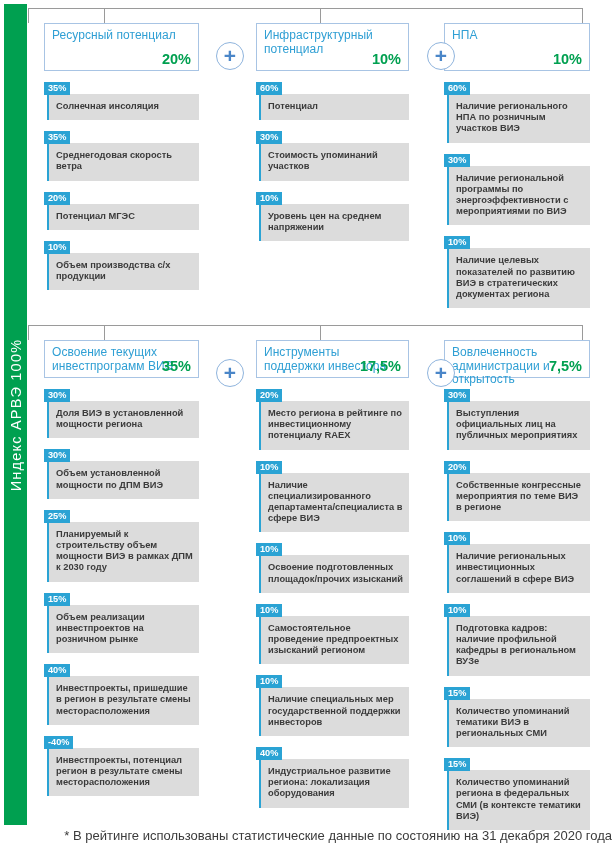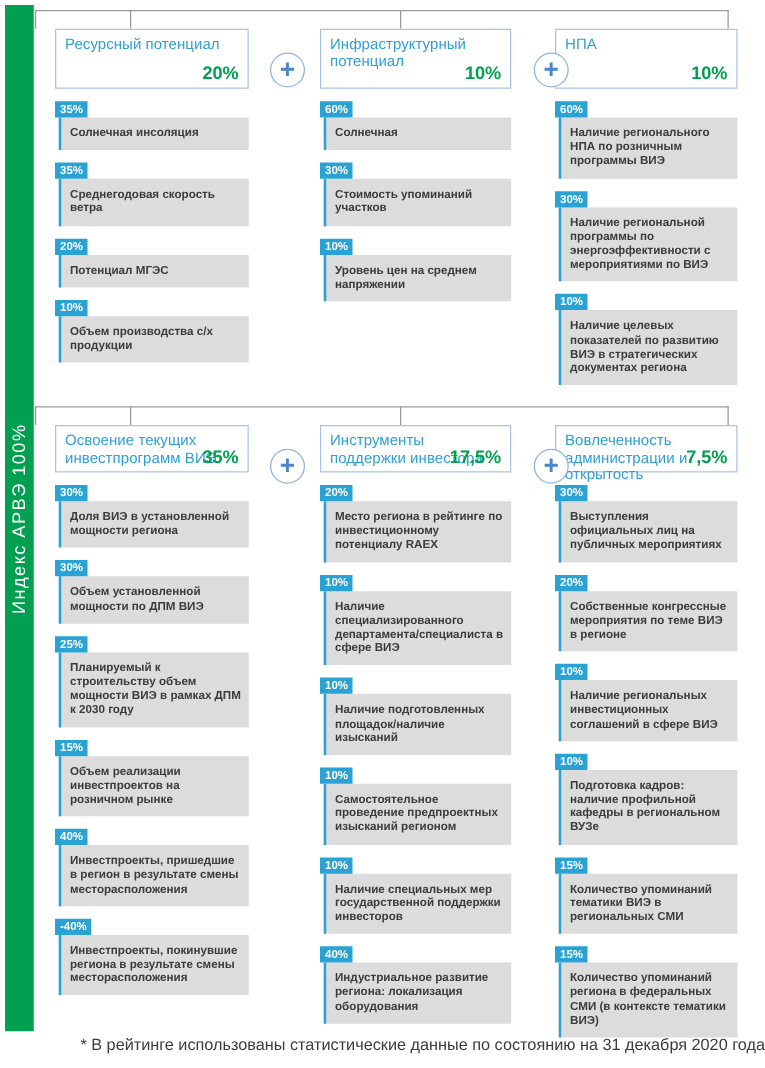--- a/index.html
+++ b/index.html
@@ -260,21 +260,21 @@
       <div class="column col-b">
         <div class="head-card head-h-2">
           <div class="title">Инфраструктурный потенциал</div>
           <div class="weight">10%</div>
         </div>
         <div class="items">
           <div class="item">
             <span class="badge">60%</span>
             <div class="body">
               <span class="stripe"></span>
-              <span>Солнечная</span>
+              <span>Потенциал</span>
             </div>
           </div>
           <div class="item">
             <span class="badge">30%</span>
             <div class="body">
               <span class="stripe"></span>
               <span>Стоимость упоминаний участков</span>
             </div>
           </div>
           <div class="item">
@@ -290,21 +290,21 @@
       <div class="column col-c">
         <div class="head-card head-h-2">
           <div class="title">НПА</div>
           <div class="weight">10%</div>
         </div>
         <div class="items">
           <div class="item">
             <span class="badge">60%</span>
             <div class="body">
               <span class="stripe"></span>
-              <span>Наличие регионального НПА по розничным программы ВИЭ</span>
+              <span>Наличие регионального НПА по розничным участков ВИЭ</span>
             </div>
           </div>
           <div class="item">
             <span class="badge">30%</span>
             <div class="body">
               <span class="stripe"></span>
               <span>Наличие региональной программы по энергоэффективности с мероприятиями по ВИЭ</span>
             </div>
           </div>
           <div class="item">
@@ -373,21 +373,21 @@
             <span class="badge">40%</span>
             <div class="body">
               <span class="stripe"></span>
               <span>Инвестпроекты, пришедшие в регион в результате смены месторасположения</span>
             </div>
           </div>
           <div class="item">
             <span class="badge">-40%</span>
             <div class="body">
               <span class="stripe"></span>
-              <span>Инвестпроекты, покинувшие региона в результате смены месторасположения</span>
+              <span>Инвестпроекты, потенциал регион в результате смены месторасположения</span>
             </div>
           </div>
         </div>
       </div>
 
       <div class="column col-b">
         <div class="head-card head-h-3">
           <div class="title">Инструменты поддержки инвестора</div>
           <div class="weight">17,5%</div>
         </div>
@@ -403,21 +403,21 @@
             <span class="badge">10%</span>
             <div class="body">
               <span class="stripe"></span>
               <span>Наличие специализированного департамента/специалиста в сфере ВИЭ</span>
             </div>
           </div>
           <div class="item">
             <span class="badge">10%</span>
             <div class="body">
               <span class="stripe"></span>
-              <span>Наличие подготовленных площадок/наличие изысканий</span>
+              <span>Освоение подготовленных площадок/прочих изысканий</span>
             </div>
           </div>
           <div class="item">
             <span class="badge">10%</span>
             <div class="body">
               <span class="stripe"></span>
               <span>Самостоятельное проведение предпроектных изысканий регионом</span>
             </div>
           </div>
           <div class="item">

